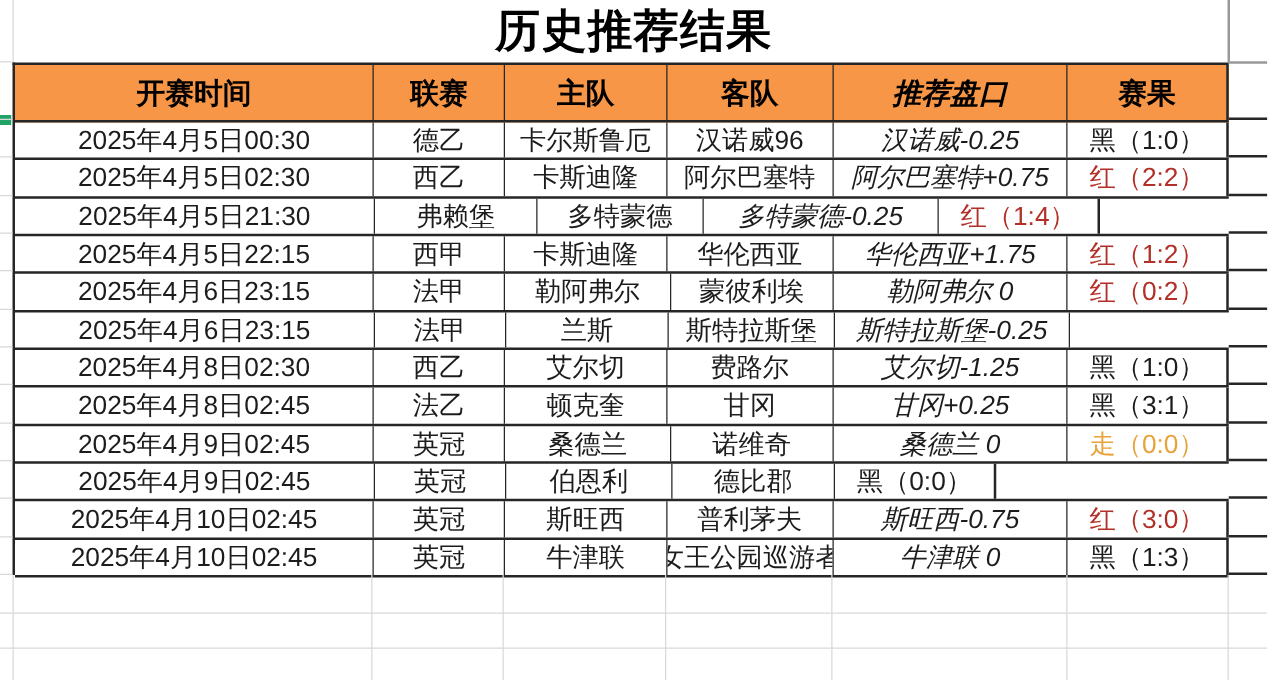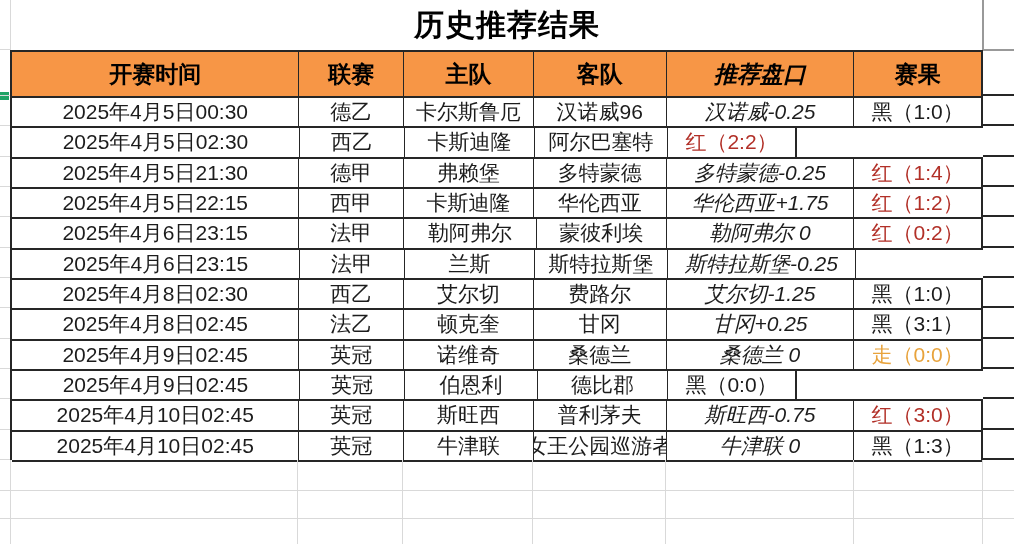--- a/index.html
+++ b/index.html
@@ -7,21 +7,21 @@
     position:relative;width:1014px;height:544px;overflow:hidden;
     background:#fff;
     font-family:"Liberation Sans","DejaVu Sans",sans-serif;
     color:var(--c-black,#1c1c1c);
   }
   .title-row{
     position:absolute;left:0;top:0;width:1014px;height:50px;
     display:flex;align-items:center;justify-content:center;
   }
   .title-row .title{
-    font-size:30px;font-weight:700;letter-spacing:1px;color:#000;font-family:Liberation Serif, serif;
+    font-size:36px;font-weight:700;letter-spacing:1px;color:#000;font-family:Liberation Serif, serif;
   }
   .table{
     position:absolute;left:10px;top:50px;width:973px;height:410px;
     border-left:2px solid var(--c-border,#262626);
     border-top:2px solid var(--c-border,#262626);
     box-sizing:border-box;
     background:#fff;
   }
   .thead{
     display:flex;height:44px;
@@ -93,25 +93,25 @@
           <div class="td c3">卡尔斯鲁厄</div>
           <div class="td c4">汉诺威96</div>
           <div class="td c5">汉诺威-0.25</div>
           <div class="td c6 res-black">黑（1:0）</div>
         </div>
         <div class="tr">
           <div class="td c1">2025年4月5日02:30</div>
           <div class="td c2">西乙</div>
           <div class="td c3">卡斯迪隆</div>
           <div class="td c4">阿尔巴塞特</div>
+          <div class="td c5">阿尔巴塞特+0.75</div>
           <div class="td c6 res-red">红（2:2）</div>
         </div>
         <div class="tr">
           <div class="td c1">2025年4月5日21:30</div>
-          <div class="td c2">德甲</div>
           <div class="td c3">弗赖堡</div>
           <div class="td c4">多特蒙德</div>
           <div class="td c5">多特蒙德-0.25</div>
           <div class="td c6 res-red">红（1:4）</div>
         </div>
         <div class="tr">
           <div class="td c1">2025年4月5日22:15</div>
           <div class="td c2">西甲</div>
           <div class="td c3">卡斯迪隆</div>
           <div class="td c4">华伦西亚</div>
@@ -145,22 +145,22 @@
           <div class="td c1">2025年4月8日02:45</div>
           <div class="td c2">法乙</div>
           <div class="td c3">顿克奎</div>
           <div class="td c4">甘冈</div>
           <div class="td c5">甘冈+0.25</div>
           <div class="td c6 res-black">黑（3:1）</div>
         </div>
         <div class="tr">
           <div class="td c1">2025年4月9日02:45</div>
           <div class="td c2">英冠</div>
+          <div class="td c4">桑德兰</div>
           <div class="td c3">诺维奇</div>
-          <div class="td c4">桑德兰</div>
           <div class="td c5">桑德兰 0</div>
           <div class="td c6 res-draw">走（0:0）</div>
         </div>
         <div class="tr">
           <div class="td c1">2025年4月9日02:45</div>
           <div class="td c2">英冠</div>
           <div class="td c4">伯恩利</div>
           <div class="td c3">德比郡</div>
           <div class="td c6 res-black">黑（0:0）</div>
         </div>

